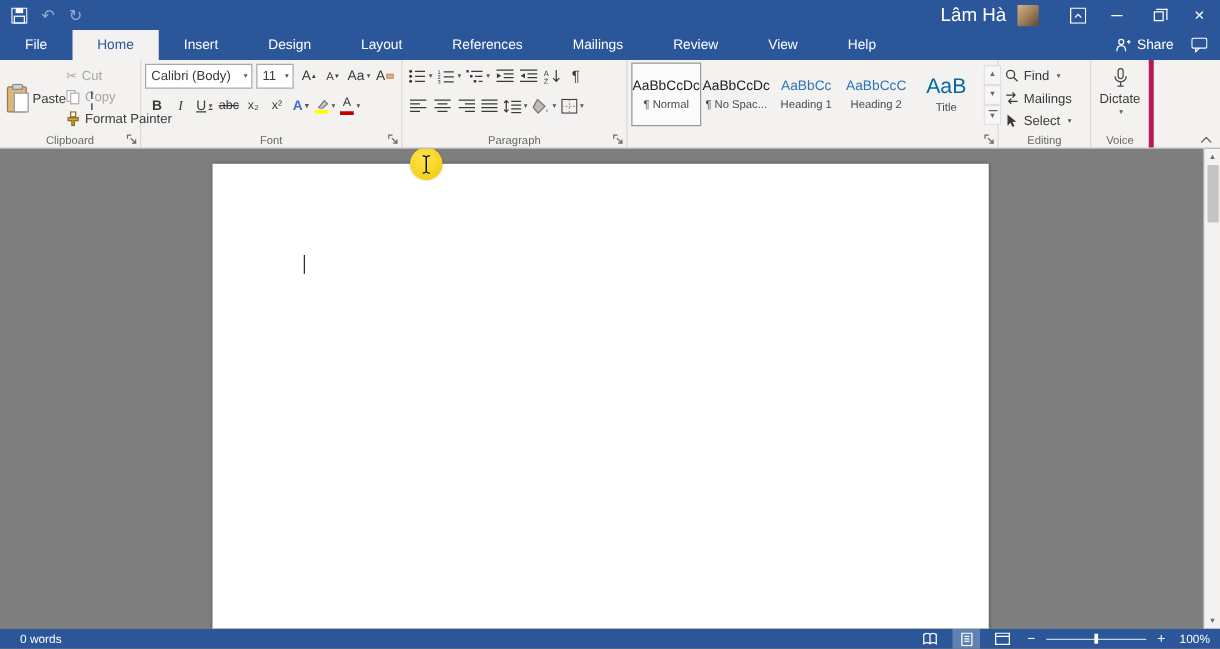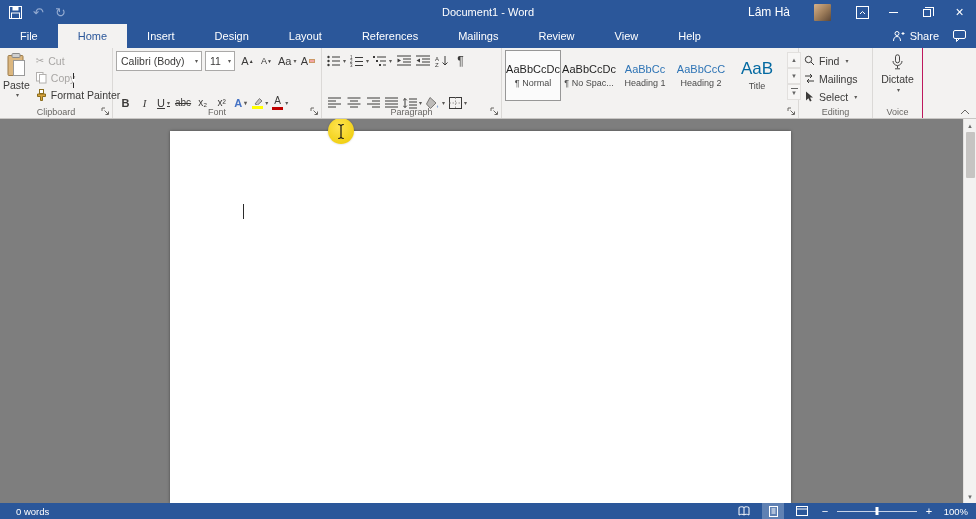--- a/index.html
+++ b/index.html
@@ -8,50 +8,50 @@
   svg{display:block}
 
   
   .titlebar{position:relative;height:24px;background:#2b579a;display:flex;align-items:center;color:#fff}
   .qat{display:flex;align-items:center;gap:11px;padding-left:9px;z-index:2}
   .qbtn{display:flex;align-items:center;justify-content:center;font-size:13px;color:#fff;cursor:default;line-height:1}
   .qbtn.dis{color:#94abd1}
   .qbtn.caret{font-size:8px}
   .win-title{position:absolute;left:0;right:0;text-align:center;font-size:11px;z-index:1}
   .tb-right{margin-left:auto;display:flex;align-items:center;height:100%;z-index:2}
-  .user-name{font-size:12px;margin-right:24px}
+  .user-name{font-size:15px;margin-right:9px}
   .avatar{width:17px;height:17px;border-radius:1px;margin-right:16px;background:linear-gradient(135deg,#d8b28a 0%,#9a7a58 55%,#5d4736 100%)}
   .tb-icon{width:30px;height:24px;display:flex;align-items:center;justify-content:center}
   .win-btn{width:33px;height:24px;display:flex;align-items:center;justify-content:center;font-size:14px;line-height:1}
   .min-glyph{width:9px;height:1px;background:#fff}
   .restore-glyph{position:relative;width:8px;height:8px;border:1px solid #fff;margin-top:2px}
   .restore-glyph::before{content:"";position:absolute;left:1px;top:-3px;width:8px;height:8px;border:1px solid #fff;border-left:none;border-bottom:none}
 
   
   .tabrow{height:24px;background:#2b579a;display:flex;color:#fff;font-size:11px}
   .tab{padding:0 20px;display:flex;align-items:center;cursor:default;white-space:nowrap}
   .tab.active{background:#f3f2f1;color:#2b579a}
   .tellme{display:flex;align-items:center;gap:6px;padding:0 10px;margin-left:4px}
   .tabrow-right{margin-left:auto;display:flex;align-items:center;gap:14px;padding-right:10px}
   .share-btn{display:flex;align-items:center;gap:5px}
 
   
   .ribbon{position:relative;height:71px;background:#f3f2f1;display:flex;border-bottom:1px solid #c8c6c4;color:#3b3a39}
   .rgroup{position:relative;border-right:1px solid #dbd9d7;padding:2px 3px 14px;display:flex;align-items:flex-start}
   .glabel{position:absolute;bottom:1px;left:0;right:0;text-align:center;font-size:9px;color:#696764}
   .launcher{position:absolute;bottom:2px;right:2px;width:9px;height:9px}
-  .rows{display:flex;flex-direction:column;gap:21px}
+  .rows{display:flex;flex-direction:column;gap:3px}
   .rrow{display:flex;align-items:center;height:21px}
   .ibtn{display:flex;align-items:center;justify-content:center;min-width:19px;height:20px;padding:0 2px;font-size:11px;cursor:default}
   .dd{font-size:6px;color:#5a5856;margin-left:2px;line-height:1}
   .combo{background:#fff;border:1px solid #aaa9a8;height:20px;display:flex;align-items:center;font-size:10.5px;padding-left:4px;margin-right:3px}
   .combo .dd{margin-left:auto;padding:0 3px}
   .disabled{color:#a8a6a4}
 
-  .paste{display:flex;flex-direction:column;align-items:center;width:44px;height:55px;padding-top:3px;font-size:10.5px;gap:1px}
+  .paste{display:flex;flex-direction:row;align-items:center;width:44px;height:55px;padding-top:3px;font-size:10.5px;gap:1px}
   .clip-col{display:flex;flex-direction:column;margin-left:3px;padding-top:2px}
   .sbtn{display:flex;align-items:center;gap:4px;height:17px;font-size:10.5px;padding:0 3px;white-space:nowrap}
 
   .b-bold{font-weight:bold}
   .b-italic{font-style:italic;font-family:"Liberation Serif",serif}
   .b-under{text-decoration:underline}
   .b-strike{text-decoration:line-through;font-size:10px}
   .fx-a{color:#4472c4;font-weight:bold}
   .colbar{display:flex;flex-direction:column;align-items:center;line-height:1}
   .colbar .bar{width:11px;height:3px;margin-top:1px}
@@ -106,21 +106,20 @@
       <svg width="13" height="13" viewBox="0 0 13 13">
           <rect x="0.5" y="0.5" width="12" height="12" fill="none" stroke="#fff"></rect>
           <rect x="3.5" y="0.5" width="6" height="4" fill="#fff"></rect>
           <rect x="2.5" y="7" width="8" height="5.5" fill="none" stroke="#fff"></rect>
         </svg>
     </span>
     <span class="qbtn dis">↶</span>
     <span class="qbtn dis">↻</span>
     <span class="qbtn caret">▾</span>
   </div>
-  <div class="win-title">Document1 - Word</div>
   <div class="tb-right">
     <span class="user-name">Lâm Hà</span>
     <span class="avatar"></span>
     <span class="tb-icon">
       <svg width="13" height="13" viewBox="0 0 13 13">
           <rect x="0.5" y="0.5" width="12" height="12" fill="none" stroke="#fff"></rect>
           <path d="M4 8 L6.5 5.5 L9 8" fill="none" stroke="#fff"></path>
         </svg>
     </span>
     <span class="win-btn">
@@ -447,21 +446,21 @@
         <svg width="11" height="11" viewBox="0 0 11 11">
             <polygon points="2,0.5 2,9.5 4.4,7.2 6,10.5 7.6,9.7 6,6.6 9,6.4" fill="#3b3a39"></polygon>
           </svg>
         <span>Select</span>
         <span class="dd">▾</span>
       </div>
     </div>
     <span class="glabel">Editing</span>
   </div>
 
-  <div class="rgroup" style="width:50px;border-right:1px solid #be185d">
+  <div class="rgroup" style="width:50px;border-right:4px solid #be185d">
     <div class="dictate">
       <svg width="13" height="17" viewBox="0 0 13 17">
           <rect x="4.5" y="0.8" width="4" height="8" rx="2" fill="none" stroke="#474645"></rect>
           <path d="M2 7 a4.5 4.5 0 0 0 9 0 M6.5 11.8 v2.5 M4 14.8 h5" fill="none" stroke="#474645"></path>
         </svg>
       <span>Dictate</span>
       <span class="dd">▾</span>
     </div>
     <span class="glabel">Voice</span>
   </div>

